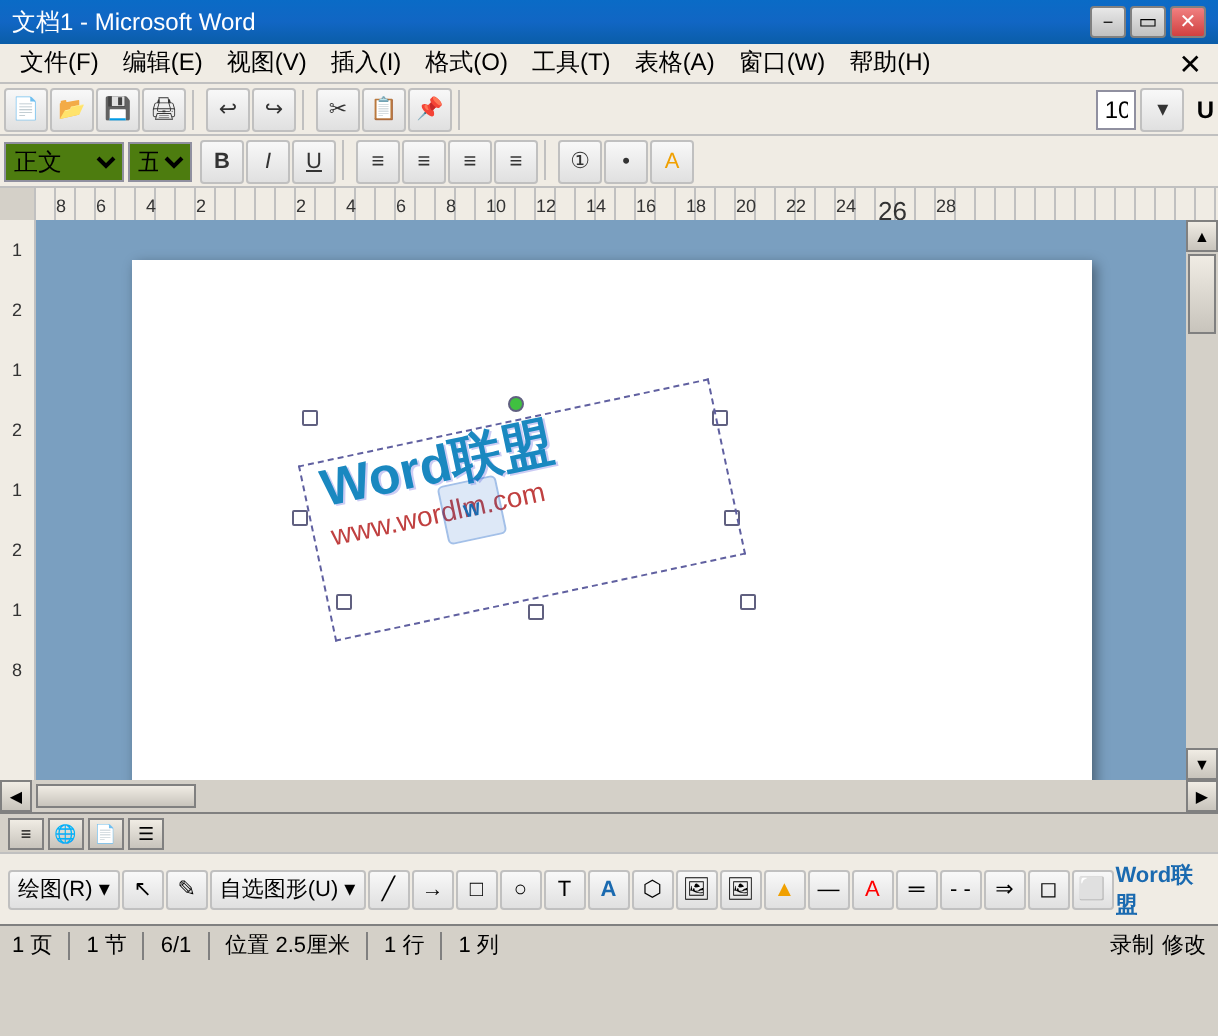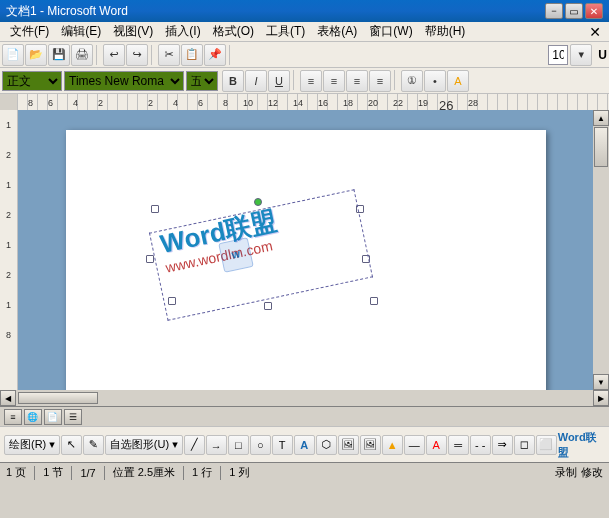--- a/index.html
+++ b/index.html
@@ -356,23 +356,20 @@
   <div style="margin-left:auto; display:flex; align-items:center; gap:2px;">
     <input class="tb-input zoom-input" type="text" value="100%" style="">
     <div class="tb-btn">▾</div>
     <span style="margin-left:4px; font-size:12px;"><b>U</b></span>
   </div>
 </div>
 
 <div class="fmt-toolbar">
   <select class="fmt-select style-select">
     <option>正文</option>
-  </select>
-  <select class="fmt-select font-select">
-    <option>Times New Roma</option>
   </select>
   <select class="fmt-select size-select">
     <option>五号</option>
   </select>
   <div style="display:flex; gap:1px; margin-left:2px;">
     <div class="tb-btn">
         <b>B</b>
       </div>
     <div class="tb-btn">
         <i>I</i>
@@ -403,21 +400,21 @@
       <span style="font-size:9px; color:#333; position:absolute; left:155px; top:4px;">4</span>
       <span style="font-size:9px; color:#333; position:absolute; left:180px; top:4px;">6</span>
       <span style="font-size:9px; color:#333; position:absolute; left:205px; top:4px;">8</span>
       <span style="font-size:9px; color:#333; position:absolute; left:225px; top:4px;">10</span>
       <span style="font-size:9px; color:#333; position:absolute; left:250px; top:4px;">12</span>
       <span style="font-size:9px; color:#333; position:absolute; left:275px; top:4px;">14</span>
       <span style="font-size:9px; color:#333; position:absolute; left:300px; top:4px;">16</span>
       <span style="font-size:9px; color:#333; position:absolute; left:325px; top:4px;">18</span>
       <span style="font-size:9px; color:#333; position:absolute; left:350px; top:4px;">20</span>
       <span style="font-size:9px; color:#333; position:absolute; left:375px; top:4px;">22</span>
-      <span style="font-size:9px; color:#333; position:absolute; left:400px; top:4px;">19</span>
+      <span style="font-size:9px; color:#333; position:absolute; left:400px; top:4px;">24</span>
       <span style="font-size:13px; color:#333; position:absolute; left:421px; top:4px;">26</span>
       <span style="font-size:9px; color:#333; position:absolute; left:450px; top:4px;">28</span>
     </div>
   </div>
 </div>
 
 <div class="main-area" style="height:280px;">
 
   <div class="left-ruler">
     <div style="font-size:9px; color:#333; margin-top:10px;">1</div>
@@ -508,21 +505,21 @@
   <div class="draw-icon-btn">◻</div>
   <div class="draw-icon-btn">⬜</div>
   <div style="margin-left:auto; font-size:11px; font-weight:bold; color:#1a6ab0;">Word联盟</div>
 </div>
 
 <div class="status-bar">
   <span class="status-item">1 页</span>
   <div class="status-sep"></div>
   <span class="status-item">1 节</span>
   <div class="status-sep"></div>
-  <span class="status-item">1/7</span>
+  <span class="status-item">6/1</span>
   <div class="status-sep"></div>
   <span class="status-item">位置 2.5厘米</span>
   <div class="status-sep"></div>
   <span class="status-item">1 行</span>
   <div class="status-sep"></div>
   <span class="status-item">1 列</span>
   <div class="status-right">
     <span class="status-item">录制</span>
     <span class="status-item">修改</span>
   </div>

